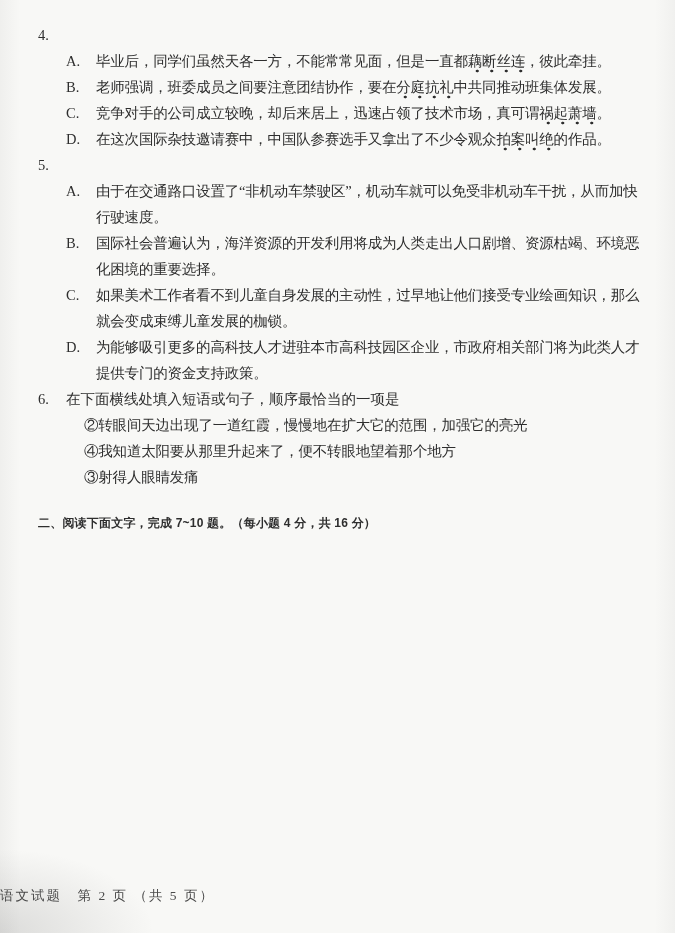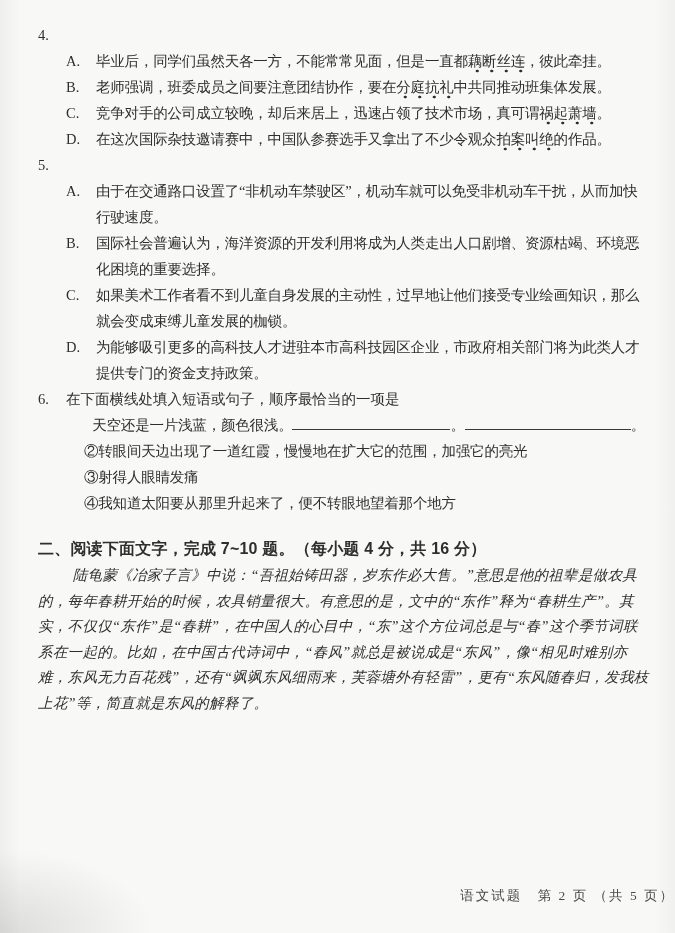--- a/index.html
+++ b/index.html
@@ -41,33 +41,33 @@
     border-bottom: 1px solid #3a3a3a;
     height: 14px;
     vertical-align: baseline;
   }
   .items { margin-left:46px; letter-spacing:-0.2px; }
   .answers { margin-left:28px; display:flex; gap:38px; }
   .section2 { margin-top:20px; }
   .sec-header {
     font-weight: bold;
     font-family: "Liberation Sans", "DejaVu Sans", sans-serif;
-    font-size: 16px;
+    font-size: 12px;
     letter-spacing: 0.2px;
   }
   .passage {
     font-style: italic;
     text-indent: 2.4em;
     margin-top: 1px;
     letter-spacing: 0.3px;
     line-height: 25.5px;
   }
   .footer {
     position:absolute; left:0; right:0; bottom:24px;
-    text-align:right;
+    text-align:left;
     font-size:13.5px;
     color:#4a4a4a;
     letter-spacing:2px;
   }
 </style>
 </head>
 <body>
 
 <div class="page-shade"></div>
 
@@ -120,29 +120,27 @@
       </div>
     </div>
   </div>
 
   <div class="q">
     <div class="q-head">
       <span class="q-num">6.</span>
       <span class="q-stem">在下面横线处填入短语或句子，顺序最恰当的一项是</span>
     </div>
     <div class="q6-passage">
-      <div class="q6-p1"><span>天空还是一片浅蓝，颜色很浅。</span><span class="blank" style="width:158px"></span><span>。</span><span class="blank" style="width:166px"></span><span>。</span></div>
     </div>
     <div class="items">
       <div>②转眼间天边出现了一道红霞，慢慢地在扩大它的范围，加强它的亮光</div>
+      <div>④我知道太阳要从那里升起来了，便不转眼地望着那个地方</div>
       <div>③射得人眼睛发痛</div>
-      <div>④我知道太阳要从那里升起来了，便不转眼地望着那个地方</div>
     </div>
   </div>
 
   <div class="section2">
     <div class="sec-header">二、阅读下面文字，完成 7~10 题。（每小题 4 分，共 16 分）</div>
-    <div class="passage">陆龟蒙《冶家子言》中说：“吾祖始铸田器，岁东作必大售。”意思是他的祖辈是做农具的，每年春耕开始的时候，农具销量很大。有意思的是，文中的“东作”释为“春耕生产”。其实，不仅仅“东作”是“春耕”，在中国人的心目中，“东”这个方位词总是与“春”这个季节词联系在一起的。比如，在中国古代诗词中，“春风”就总是被说成是“东风”，像“相见时难别亦难，东风无力百花残”，还有“飒飒东风细雨来，芙蓉塘外有轻雷”，更有“东风随春归，发我枝上花”等，简直就是东风的解释了。</div>
   </div>
 
 </div>
 
 <div class="footer">语文试题　第 2 页 （共 5 页）</div>
 
 </body></html>

